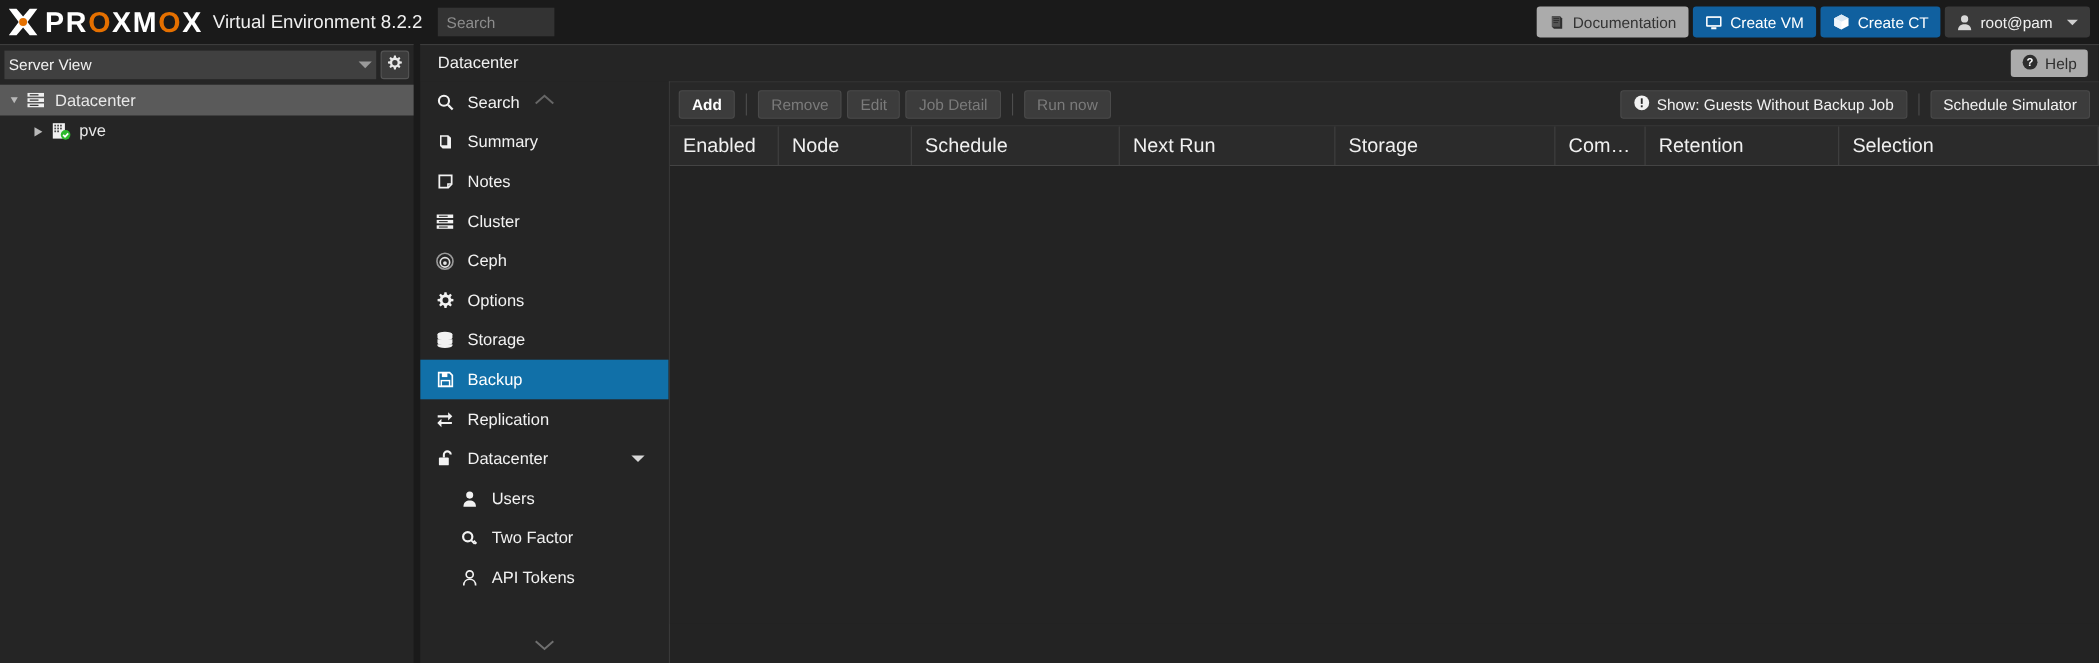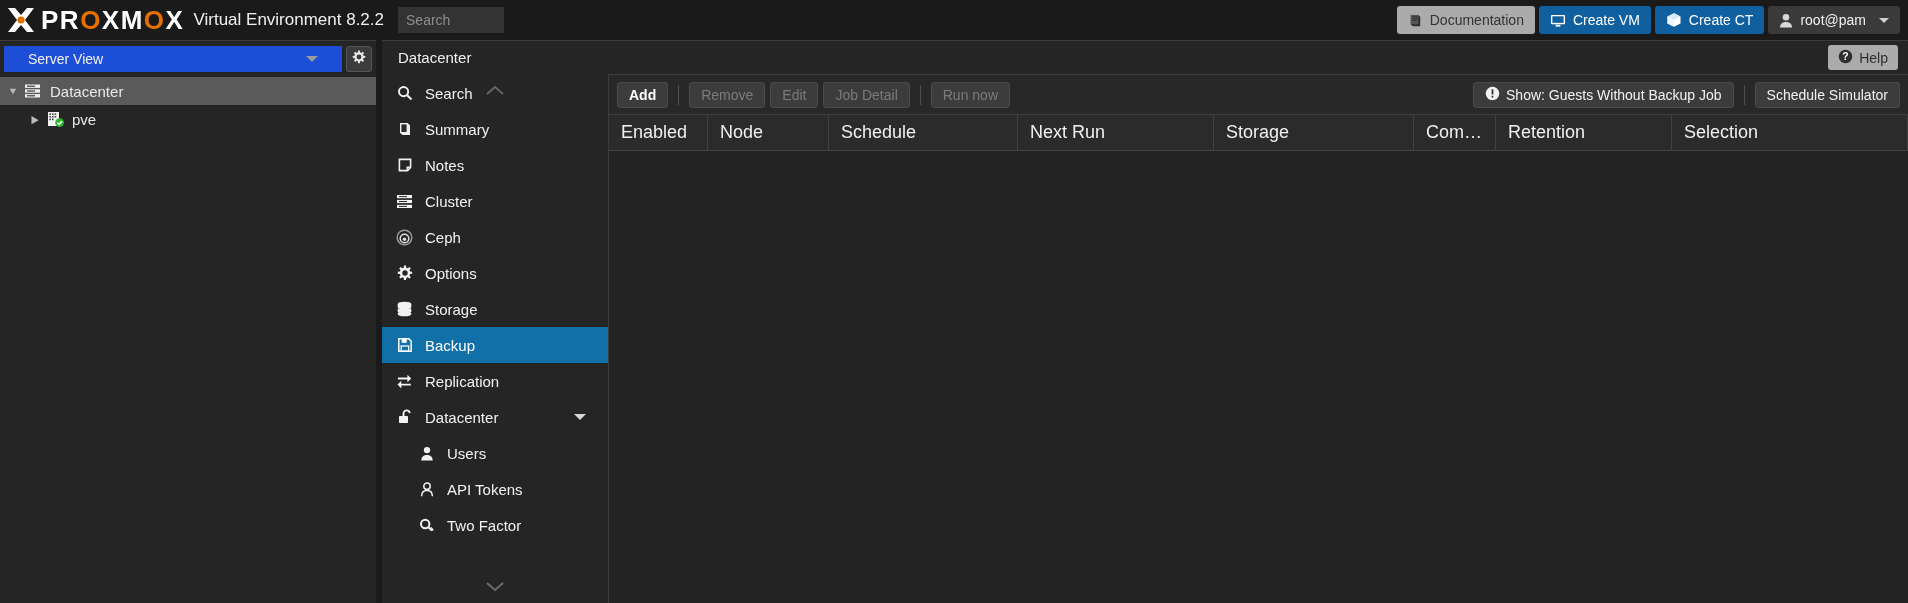--- a/index.html
+++ b/index.html
@@ -68,22 +68,22 @@
   
   #sidebar {
     position: absolute; left: 0; top: 40px; width: 376px; height: 563px;
     background: #252525; border-top: 1px solid #3c3c3c;
   }
   #viewselect-row {
     display: flex; align-items: center; height: 32px;
     padding: 4px 4px 0 4px; gap: 4px;
   }
   #view-combo {
-    flex: 1; height: 26px; background: #1d4ed8;
-    display: flex; align-items: center; padding: 0 24px;
+    flex: 1; height: 26px; background: #404040;
+    display: flex; align-items: center; padding: 0 4px;
     font-size: 14px; color: #f0f0f0; cursor: pointer; position: relative;
   }
   #view-combo .combo-caret {
     margin-left: auto; width: 0; height: 0;
     border-left: 6px solid transparent; border-right: 6px solid transparent;
     border-top: 6px solid #9a9a9a;
   }
   #view-gear {
     width: 26px; height: 26px; background: #3c3c3c;
     border: 1px solid #555; border-radius: 3px;
@@ -448,36 +448,36 @@
         <svg width="14" height="15" viewBox="0 0 14 15">
           <circle cx="7" cy="4.1" r="3.2" fill="#f2f2f2"></circle>
           <path d="M1.3 14.6 C1.3 10.6 4 9 7 9 C10 9 12.7 10.6 12.7 14.6 Z" fill="#f2f2f2"></path>
         </svg>
       </span>
       <span>Users</span>
     </div>
 
     <div class="nav-item sub">
       <span class="nav-ic">
+        <svg width="16" height="15" viewBox="0 0 16 15">
+          <circle cx="6.2" cy="6" r="4.2" stroke="#f2f2f2" stroke-width="2" fill="none"></circle>
+          <path d="M9.2 9 L12.6 12.4 M11.2 11 L13 9.6 M12.6 12.4 L14.2 11" stroke="#f2f2f2" stroke-width="1.8" fill="none"></path>
+        </svg>
+      </span>
+      <span>Two Factor</span>
+    </div>
+
+    <div class="nav-item sub">
+      <span class="nav-ic">
         <svg width="14" height="15" viewBox="0 0 14 15">
           <circle cx="7" cy="4.2" r="3.2" stroke="#f2f2f2" stroke-width="1.5" fill="none"></circle>
           <path d="M1.6 14.3 C1.6 10.4 4.2 8.6 7 8.6 C9.8 8.6 12.4 10.4 12.4 14.3" stroke="#f2f2f2" stroke-width="1.5" fill="none"></path>
         </svg>
       </span>
       <span>API Tokens</span>
-    </div>
-
-    <div class="nav-item sub">
-      <span class="nav-ic">
-        <svg width="16" height="15" viewBox="0 0 16 15">
-          <circle cx="6.2" cy="6" r="4.2" stroke="#f2f2f2" stroke-width="2" fill="none"></circle>
-          <path d="M9.2 9 L12.6 12.4 M11.2 11 L13 9.6 M12.6 12.4 L14.2 11" stroke="#f2f2f2" stroke-width="1.8" fill="none"></path>
-        </svg>
-      </span>
-      <span>Two Factor</span>
     </div>
 
   </div>
 
   <div class="scroller" id="scroll-dn">
     <svg class="chev" viewBox="0 0 20 11">
       <path d="M2 2 L10 9 L18 2" stroke="#6f6f6f" stroke-width="1.8" fill="none"></path>
     </svg>
   </div>
 </div>

